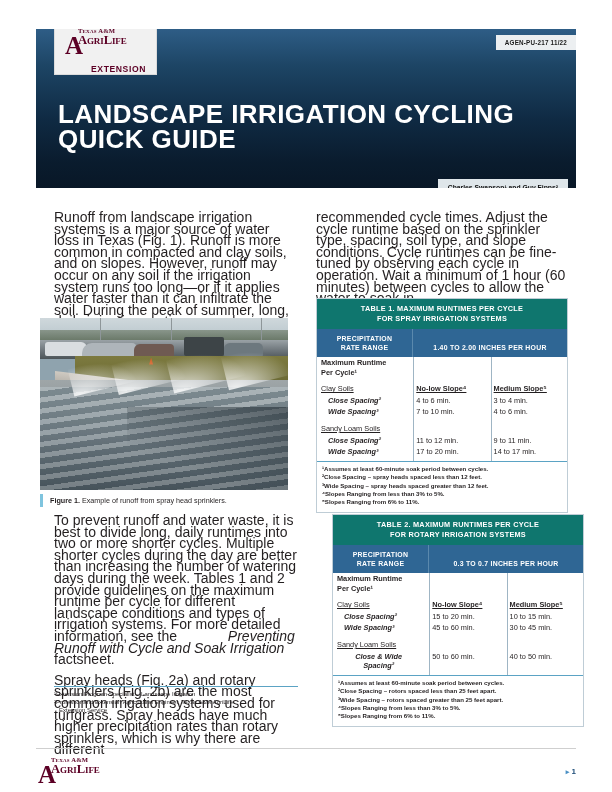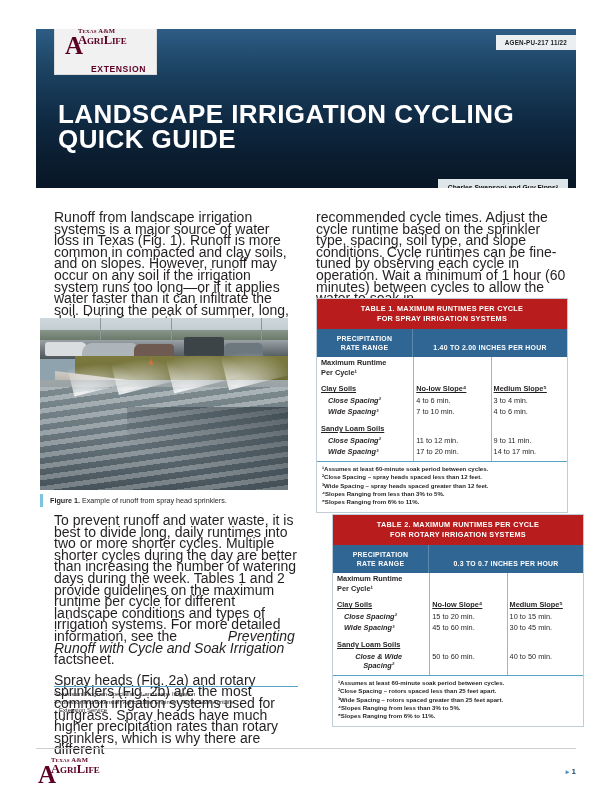--- a/index.html
+++ b/index.html
@@ -146,21 +146,21 @@
   .footnotes {
     position:absolute; left:54px; top:686px; width:244px;
     border-top:1px solid #5ba3c4; padding-top:3px;
   }
   .footnotes div { font-size:6px; line-height:8.2px; color:#231f20; }
   .footnotes .ind { padding-left:5px; }
 
   
   .tbl { width:252px; border:1px solid #bfcdd6; background:#ffffff; }
   .tbl-title {
-    background:#b91c1c; color:#ffffff; text-align:center;
+    background:#0f766e; color:#ffffff; text-align:center;
     font-size:7.3px; font-weight:bold; letter-spacing:.25px;
     padding:5px 6px 5px 6px; line-height:10px;
   }
   .tbl-sub { display:flex; background:#2f6694; color:#ffffff; }
   .tbl-sub .c1 {
     width:96px; text-align:center; font-size:6.9px; font-weight:bold;
     letter-spacing:.25px; padding:5px 2px; line-height:9px;
     border-right:1px solid #5a89ad;
   }
   .tbl-sub .c2 {
@@ -172,21 +172,21 @@
   .tbl-body table { width:100%; border-collapse:collapse; }
   .tbl-body td {
     font-size:7.35px; line-height:9.6px; padding:1px 4px; color:#231f20;
     vertical-align:top;
   }
   .tbl-body td.lbl { width:96px; }
   .tbl-body td.num { width:78px; }
   .vline1 { position:absolute; left:96px; top:0; bottom:0; width:1px; background:#9fb5c4; }
   .vline2 { position:absolute; left:174px; top:0; bottom:0; width:1px; background:#9fb5c4; }
   .hdr-row td { font-weight:bold; }
-  .soil { font-weight:bold; text-decoration:underline;margin-left:12px; }
+  .soil { font-weight:normal; text-decoration:underline;margin-left:12px; }
   .spac { font-style:italic; font-weight:bold; padding-left:11px !important; }
   .slope { font-weight:bold; text-decoration:underline; }
   .tbl-notes {
     border-top:1px solid #5ba3c4; padding:3px 5px 5px 5px;
   }
   .tbl-notes div { font-size:6.1px; line-height:8.4px; font-weight:bold; color:#231f20; }
 
   .tbl1-wrap { position:absolute; left:316px; top:298px; }
   .tbl2-wrap { position:absolute; left:332px; top:514px; }
 

